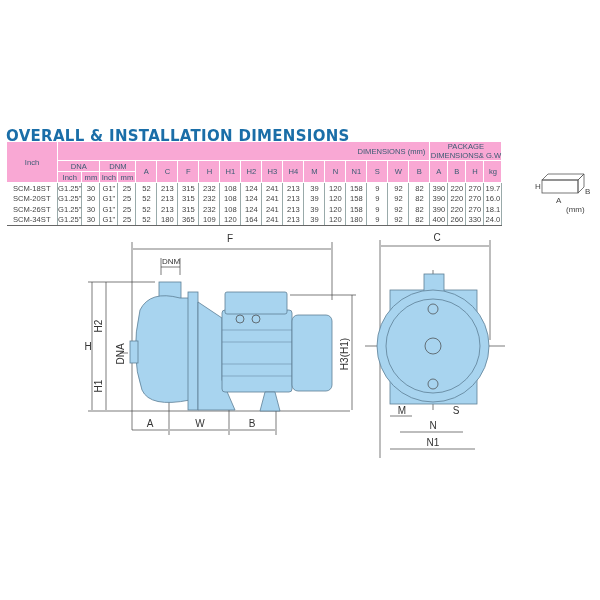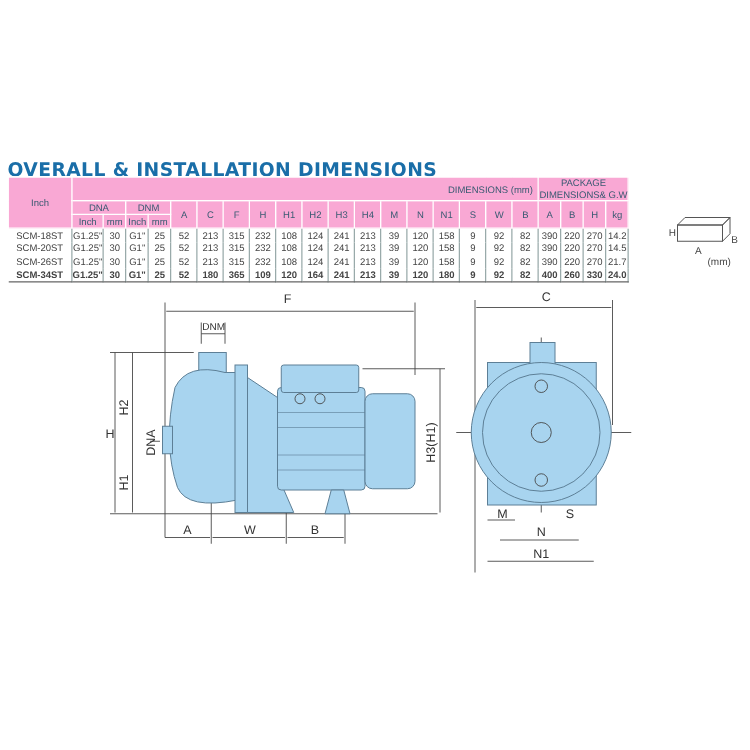--- a/index.html
+++ b/index.html
@@ -2,21 +2,21 @@
 <html><head>
 <meta charset="utf-8">
 <style>
   html, body { margin:0; padding:0; background:#fff; }
   body { width:600px; height:600px; position:relative; overflow:hidden; font-family:"Liberation Sans", sans-serif; color:#333; }
   .title { position:absolute; left:6px; top:127px; font-family:"DejaVu Sans", sans-serif; font-weight:bold; font-size:15px; color:#1a6ea8; letter-spacing:0.3px; }
   table.dims { position:absolute; left:6px; top:141px; border-collapse:collapse; font-size:7.6px; }
   table.dims td, table.dims th { border:1px solid #fff; padding:0; text-align:center; height:10px; font-weight:normal; }
   table.dims th { background:#f9a8d4; color:#3a5a72; }
   table.dims td { border:none; border-right:1px solid #9aa; color:#444; height:10.5px; }
-  table.dims tr.last td { border-bottom:1px solid #666;font-weight:bold; }
+  table.dims tr.last td { border-bottom:1px solid #666; }
   .pkgbox { position:absolute; left:534px; top:172px; }
   svg text { font-family:"Liberation Sans", sans-serif; }
 </style>
 </head>
 <body>
 
 <div class="title">OVERALL &amp; INSTALLATION DIMENSIONS</div>
 
 <table class="dims">
   <thead>
@@ -71,21 +71,21 @@
         <td>213</td>
         <td>39</td>
         <td>120</td>
         <td>158</td>
         <td>9</td>
         <td>92</td>
         <td>82</td>
         <td>390</td>
         <td>220</td>
         <td>270</td>
-        <td>14.2</td>
+        <td>19.7</td>
       </tr>
       <tr>
         <td>SCM-20ST</td>
         <td>G1.25"</td>
         <td>30</td>
         <td>G1"</td>
         <td>25</td>
         <td>52</td>
         <td>213</td>
         <td>315</td>
@@ -96,21 +96,21 @@
         <td>213</td>
         <td>39</td>
         <td>120</td>
         <td>158</td>
         <td>9</td>
         <td>92</td>
         <td>82</td>
         <td>390</td>
         <td>220</td>
         <td>270</td>
-        <td>14.5</td>
+        <td>16.0</td>
       </tr>
       <tr>
         <td>SCM-26ST</td>
         <td>G1.25"</td>
         <td>30</td>
         <td>G1"</td>
         <td>25</td>
         <td>52</td>
         <td>213</td>
         <td>315</td>
@@ -121,21 +121,21 @@
         <td>213</td>
         <td>39</td>
         <td>120</td>
         <td>158</td>
         <td>9</td>
         <td>92</td>
         <td>82</td>
         <td>390</td>
         <td>220</td>
         <td>270</td>
-        <td>21.7</td>
+        <td>18.1</td>
       </tr>
       <tr class="last">
         <td>SCM-34ST</td>
         <td>G1.25"</td>
         <td>30</td>
         <td>G1"</td>
         <td>25</td>
         <td>52</td>
         <td>180</td>
         <td>365</td>

